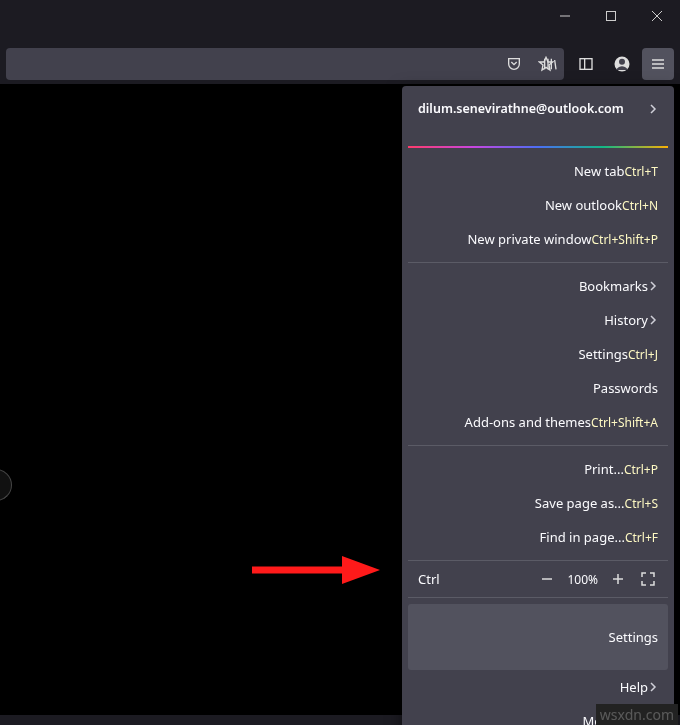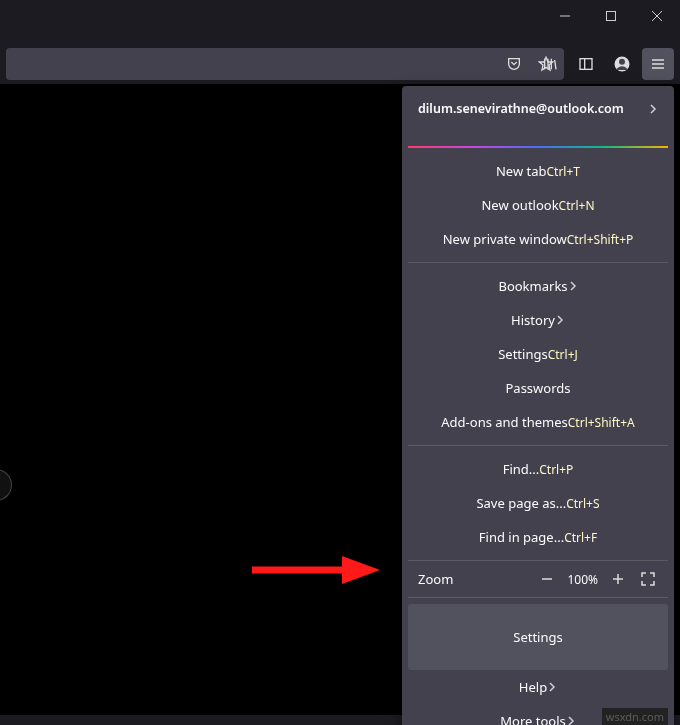--- a/index.html
+++ b/index.html
@@ -111,21 +111,21 @@
       padding: 6px 0;
     }
     .divider {
       height: 1px;
       background: #5b5b66;
       margin: 0 6px;
     }
     .menu-item {
       display: flex;
       align-items: center;
-      justify-content: center;
+      justify-content: flex-end;
       padding: 8px 16px;
       cursor: pointer;
       font-size: 13px;
     }
     .menu-item.highlighted {
       background: #52525e;
       margin: 0 6px;
       padding: 24px 10px;
       border-radius: 3px;
     }
@@ -159,23 +159,23 @@
       left: -4px;
       top: 469px;
       width: 16px;
       height: 32px;
       border: 1px solid #444;
       border-radius: 0 16px 16px 0;
       background: #111;
     }
     .watermark {
       position: absolute;
-      right: 12px;
+      right: 2px;
       bottom: 0;
-      font-size: 11px;
+      font-size: 14px;
       color: rgba(255,255,255,0.25);
       background: #222;
       padding: 1px 4px;
     }
     svg { display: block; }
   </style>
 </head>
 <body>
 
 <div class="titlebar">
@@ -296,36 +296,36 @@
     </div>
     <div class="menu-item">
       <span class="menu-item-label">Add-ons and themes</span>
       <span class="shortcut">Ctrl+Shift+A</span>
     </div>
   </div>
   <div class="divider"></div>
 
   <div class="menu-section">
     <div class="menu-item">
-      <span class="menu-item-label">Find...</span>
+      <span class="menu-item-label">Print...</span>
       <span class="shortcut">Ctrl+P</span>
     </div>
     <div class="menu-item">
       <span class="menu-item-label">Save page as...</span>
       <span class="shortcut">Ctrl+S</span>
     </div>
     <div class="menu-item">
       <span class="menu-item-label">Find in page...</span>
       <span class="shortcut">Ctrl+F</span>
     </div>
   </div>
   <div class="divider"></div>
 
   <div class="zoom-row">
-    <span class="zoom-label menu-item-label">Zoom</span>
+    <span class="zoom-label menu-item-label">Ctrl</span>
     <span class="zoom-btn">
       <svg width="12" height="12">
           <line x1="1" y1="6" x2="11" y2="6" stroke="#ddd" stroke-width="1.5"></line>
         </svg>
     </span>
     <span class="zoom-val">100%</span>
     <span class="zoom-btn">
       <svg width="12" height="12">
           <line x1="1" y1="6" x2="11" y2="6" stroke="#ddd" stroke-width="1.5"></line>
           <line x1="6" y1="1" x2="6" y2="11" stroke="#ddd" stroke-width="1.5"></line>

